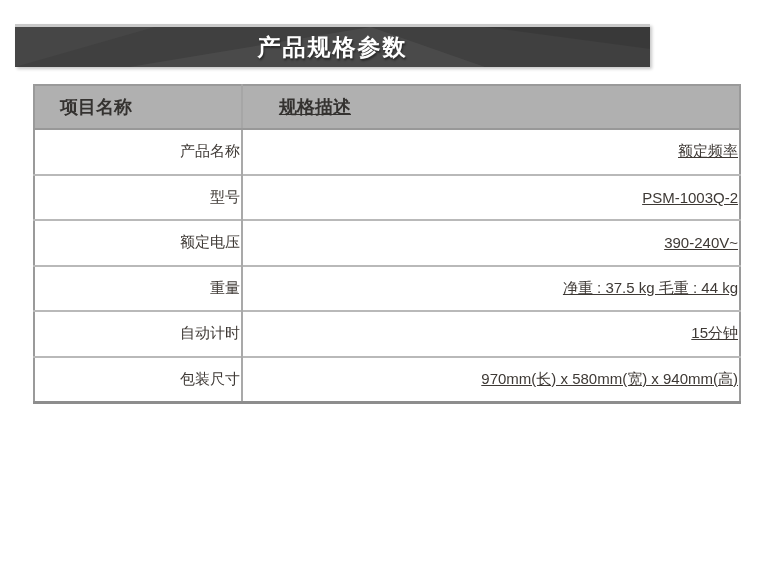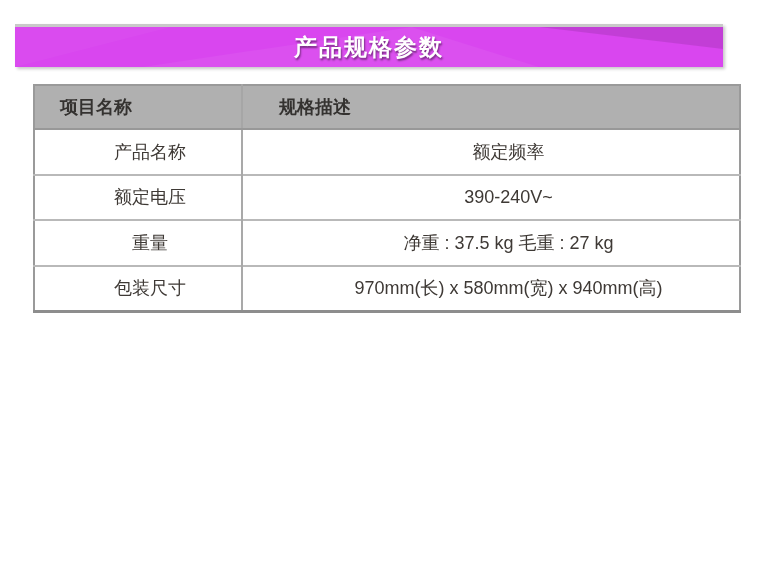--- a/index.html
+++ b/index.html
@@ -14,23 +14,23 @@
     height: 576px;
     background: #ffffff;
     overflow: hidden;
   }
 
   
   .banner {
     position: absolute;
     left: 15px;
     top: 24px;
-    width: 708px;
+    width: 635px;
     height: 40px;
-    background: #d946ef;
+    background: #404040;
     border-top: 3px solid #c9c9c9;
     box-shadow: 2px 2px 3px rgba(0,0,0,0.22);
     overflow: hidden;
   }
   .banner .facet-1 {
     position: absolute;
     left: 0; top: 0; width: 100%; height: 100%;
     background: rgba(255,255,255,0.055);
     clip-path: polygon(18% 100%, 56% 0%, 74% 100%);
   }
@@ -79,34 +79,34 @@
     color: #343230;
     font-size: 18px;
     font-weight: bold;
     text-align: left;
     border-bottom: 2px solid #989898;
     border-left: 2px solid #a6a6a6;
   }
   table.spec td {
     height: 41.5px;
     color: #3e3935;
-    font-size: 18px;
+    font-size: 15px;
     font-weight: normal;
-    text-align: center;
+    text-align: right;
     border-top: 2px solid #b9b9b9;
     border-left: 2px solid #a9a9a9;
     background: #ffffff;
     white-space: nowrap;
     overflow: hidden;
   }
   table.spec th:first-child,
   table.spec td:first-child { border-left: none; }
 
   .cell-label { padding-left: 25px; }
-  .cell-value { padding-left: 36px; }
+  .cell-value { padding-left: 36px; text-decoration: underline; }
   .value-bold { font-weight: bold; }
 </style>
 </head>
 <body>
 
 <div class="page">
 
   <div class="banner">
     <div class="facet-1"></div>
     <div class="facet-2"></div>
@@ -122,26 +122,34 @@
     <tbody>
         <tr>
       <th class="cell-label">项目名称</th>
       <th class="cell-value">规格描述</th>
     </tr>
     <tr>
       <td class="cell-label">产品名称</td>
       <td class="cell-value value-bold">额定频率</td>
     </tr>
     <tr>
+      <td class="cell-label">型号</td>
+      <td class="cell-value">PSM-1003Q-2</td>
+    </tr>
+    <tr>
       <td class="cell-label">额定电压</td>
       <td class="cell-value">390-240V~</td>
     </tr>
     <tr>
       <td class="cell-label">重量</td>
-      <td class="cell-value">净重 : 37.5 kg 毛重 : 27 kg</td>
+      <td class="cell-value">净重 : 37.5 kg 毛重 : 44 kg</td>
+    </tr>
+    <tr>
+      <td class="cell-label">自动计时</td>
+      <td class="cell-value">15分钟</td>
     </tr>
     <tr>
       <td class="cell-label">包装尺寸</td>
       <td class="cell-value">970mm(长) x 580mm(宽) x 940mm(高)</td>
     </tr>
   </tbody>
     </table>
 
 </div>
 

